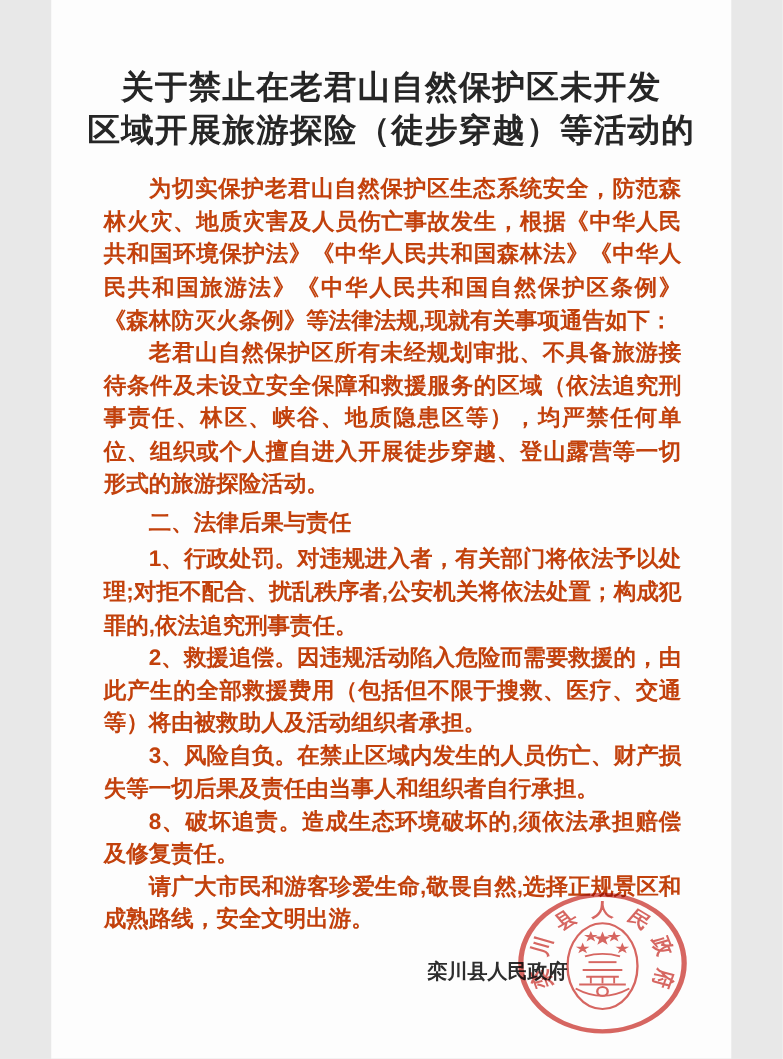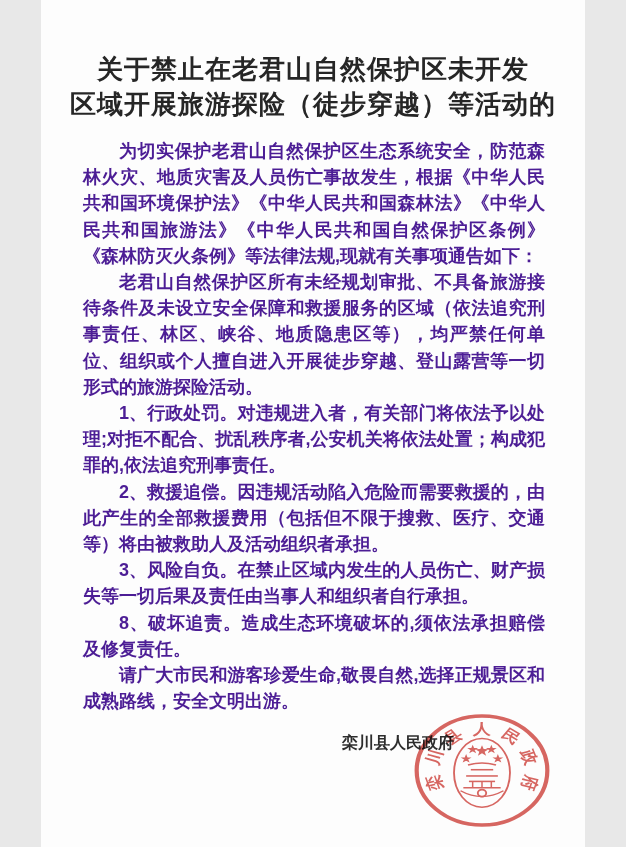--- a/index.html
+++ b/index.html
@@ -31,21 +31,21 @@
     line-height: 52px;
     letter-spacing: 10px;
     color: #333;
   }
   .body {
     margin: 16px 40px 0 42px;
     font-size: 18px;
     line-height: 26.2px;
     font-weight: 700;
     text-align: justify;
-    color: #4c1d95;
+    color: #c2410c;
   }
   .body p { margin: 0; text-indent: 2em; }
   .body p.heading { margin-top: 5px; margin-bottom: 3px; }
   .sign-block {
     margin-top: 13px;
     padding-right: 131px;
     text-align: right;
     font-size: 16px;
     font-weight: 700;
     line-height: 31px;
@@ -74,20 +74,21 @@
 <div class="page">
 
   <header class="titles">
     <div class="title-sub">关于禁止在老君山自然保护区未开发</div>
     <div class="title-sub">区域开展旅游探险（徒步穿越）等活动的</div>
   </header>
 
   <main class="body">
     <p>为切实保护老君山自然保护区生态系统安全，防范森林火灾、地质灾害及人员伤亡事故发生，根据《中华人民共和国环境保护法》《中华人民共和国森林法》《中华人民共和国旅游法》《中华人民共和国自然保护区条例》《森林防灭火条例》等法律法规,现就有关事项通告如下：</p>
     <p>老君山自然保护区所有未经规划审批、不具备旅游接待条件及未设立安全保障和救援服务的区域（依法追究刑事责任、林区、峡谷、地质隐患区等），均严禁任何单位、组织或个人擅自进入开展徒步穿越、登山露营等一切形式的旅游探险活动。</p>
+    <p class="heading">二、法律后果与责任</p>
     <p>1、行政处罚。对违规进入者，有关部门将依法予以处理;对拒不配合、扰乱秩序者,公安机关将依法处置；构成犯罪的,依法追究刑事责任。</p>
     <p>2、救援追偿。因违规活动陷入危险而需要救援的，由此产生的全部救援费用（包括但不限于搜救、医疗、交通等）将由被救助人及活动组织者承担。</p>
     <p>3、风险自负。在禁止区域内发生的人员伤亡、财产损失等一切后果及责任由当事人和组织者自行承担。</p>
     <p>8、破坏追责。造成生态环境破坏的,须依法承担赔偿及修复责任。</p>
     <p>请广大市民和游客珍爱生命,敬畏自然,选择正规景区和成熟路线，安全文明出游。</p>
   </main>
 
   <div class="sign-block">
     <div>栾川县人民政府</div>
 

